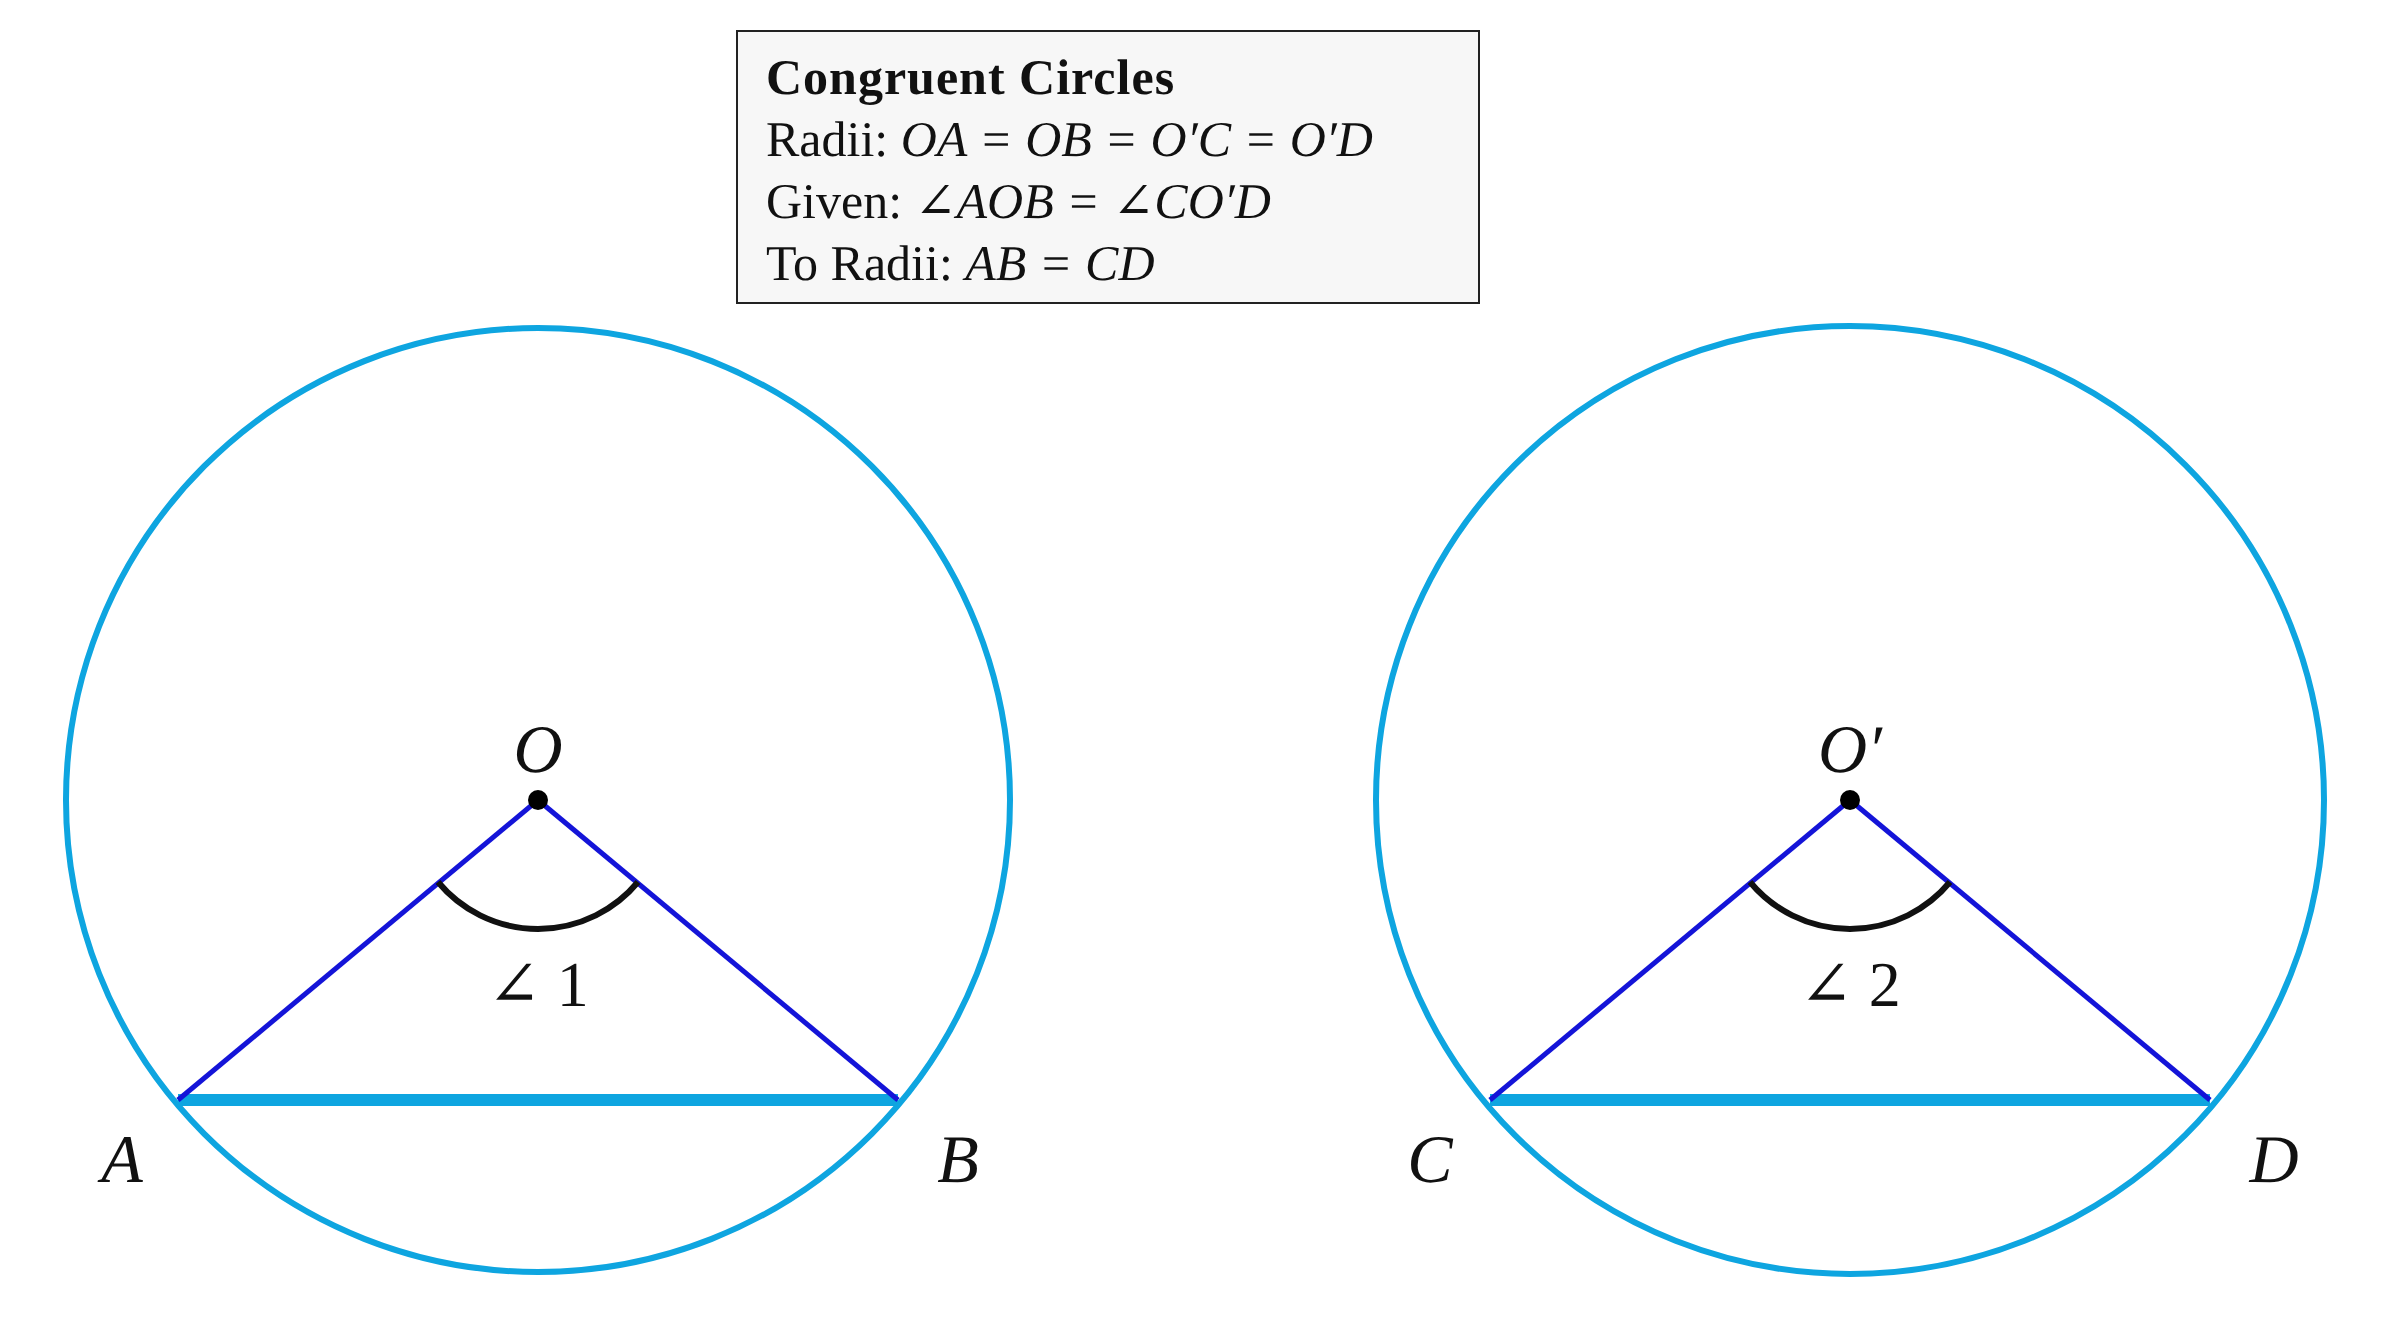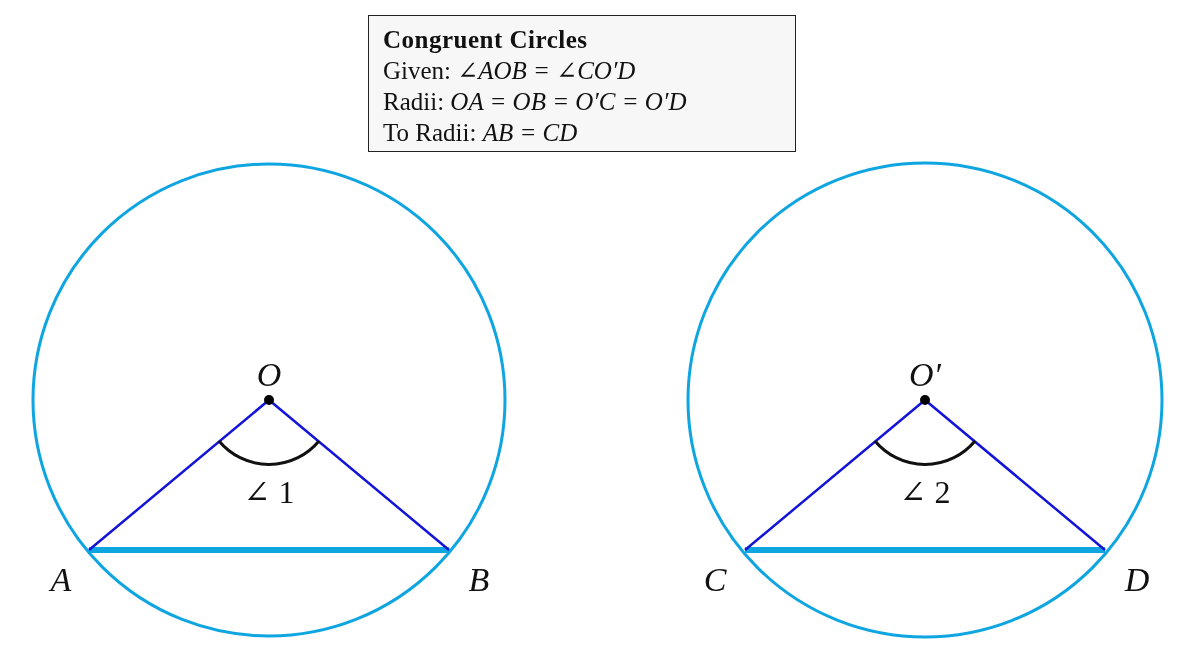--- a/index.html
+++ b/index.html
@@ -1,19 +1,19 @@
 <!DOCTYPE html>
 <html><head>
 <meta charset="utf-8">
 <style>
   html, body { margin: 0; padding: 0; background: #ffffff; }
   body { width: 1199px; height: 670px; position: relative; overflow: hidden; font-family: "DejaVu Serif", "Liberation Serif", serif; }
   #diagram { position: absolute; left: 0; top: 0; }
   .info-box {
-    position: absolute; left: 368px; top: 15px; width: 428px; height: 137px;
+    position: absolute; left: 368px; top: 15px; width: 372px; height: 137px;
     box-sizing: border-box; border: 1.5px solid #222; background: #f7f7f7;
     padding: 8px 14px; font-family: "Liberation Serif", "DejaVu Serif", serif;
     font-size: 25px; line-height: 31px; color: #111;
   }
   .info-box .title { font-weight: bold; letter-spacing: 0.5px; }
   .info-box .math { font-style: italic; }
   .lbl { font-family: "Liberation Serif", "DejaVu Serif", serif; font-style: italic; font-size: 34px; fill: #111; }
   .angle-lbl { font-family: "Liberation Serif", "DejaVu Serif", serif; font-size: 32px; fill: #111; }
 </style>
 </head>
@@ -44,24 +44,24 @@
     <text class="lbl" x="925" y="386" text-anchor="middle">O′</text>
     <text class="lbl" x="715" y="591" text-anchor="middle">C</text>
     <text class="lbl" x="1137" y="591" text-anchor="middle">D</text>
     <text class="angle-lbl" x="925" y="503" text-anchor="middle">∠ 2</text>
   </g>
 </svg>
 
 <div class="info-box">
   <div class="title">Congruent Circles</div>
   <div>
+    <span>Radii:</span>
+    <span class="math">OA = OB = O′C = O′D</span>
+  </div>
+  <div>
     <span>Given:</span>
     <span class="math">∠AOB = ∠CO′D</span>
-  </div>
-  <div>
-    <span>Radii:</span>
-    <span class="math">OA = OB = O′C = O′D</span>
   </div>
   <div>
     <span>To Radii:</span>
     <span class="math">AB = CD</span>
   </div>
 </div>
 
 </body></html>

